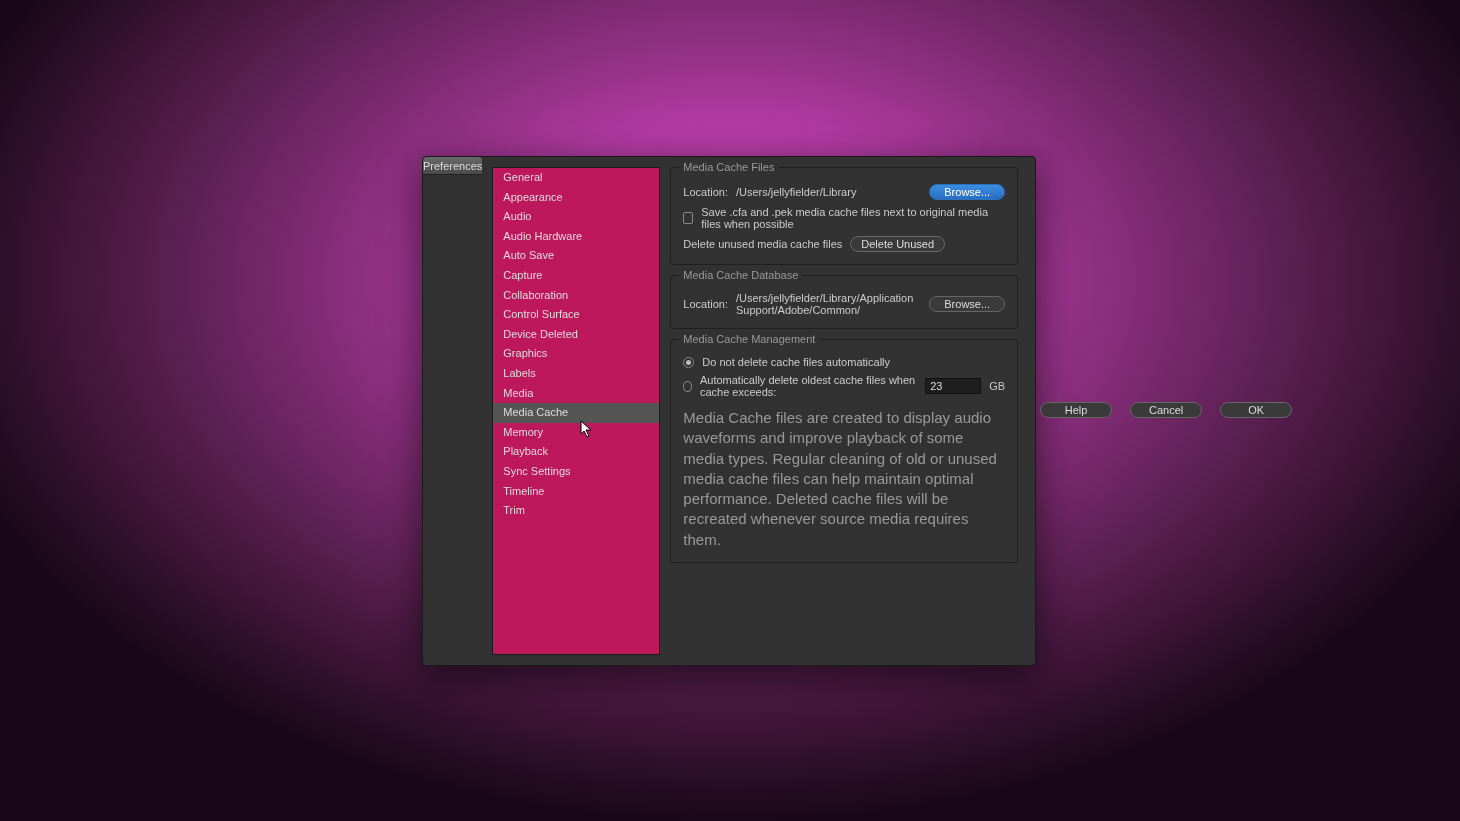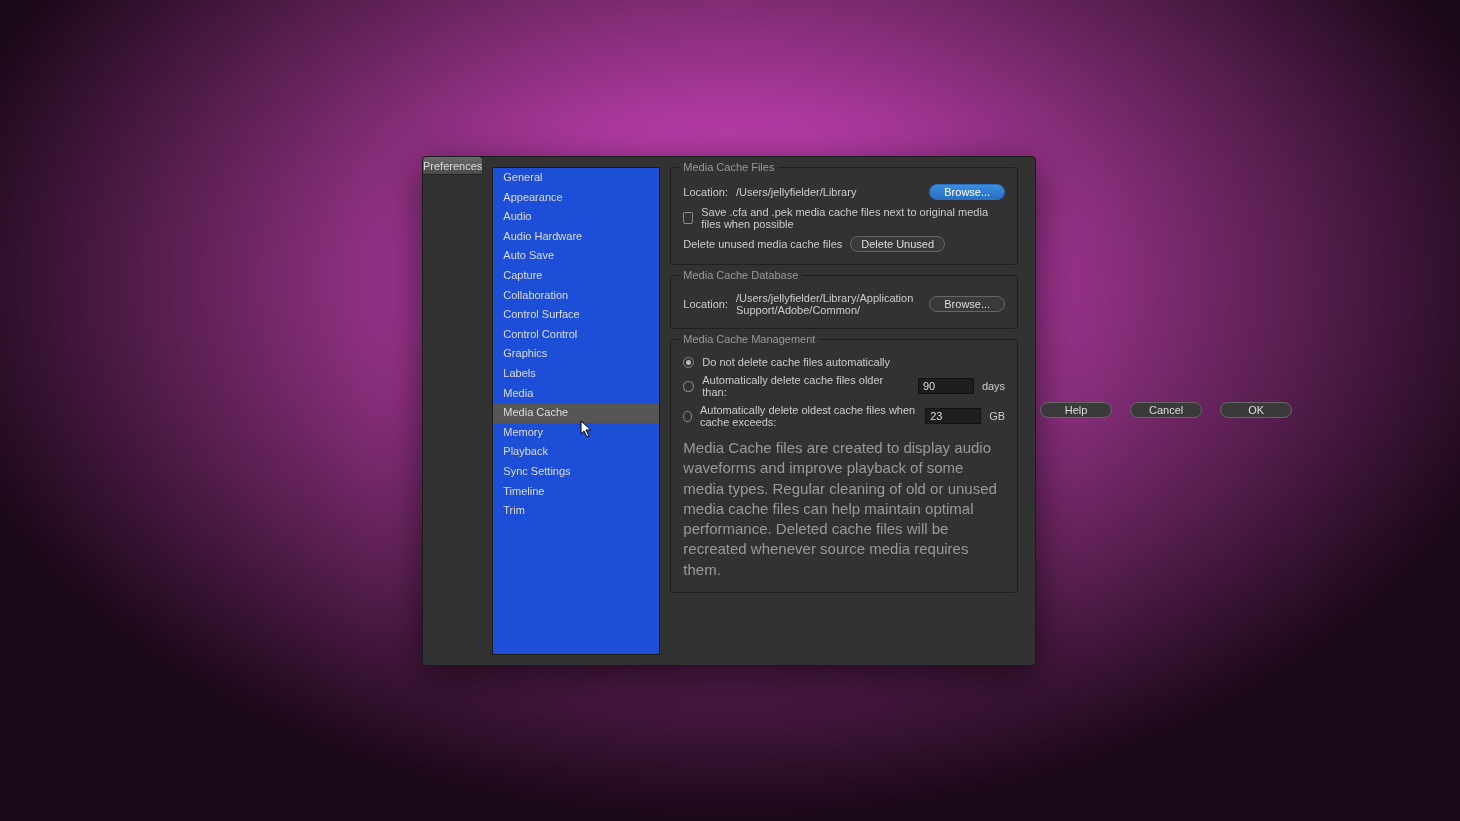--- a/index.html
+++ b/index.html
@@ -37,21 +37,21 @@
   font-size: 11px;
 }
 .body {
   flex: 1;
   display: flex;
   padding: 10px;
   gap: 10px;
 }
 .sidebar {
   width: 168px;
-  background: #1d4ed8;
+  background: #be185d;
   border: 1px solid #1a1a1a;
 }
 .sidebar-item {
   padding: 2px 10px;
   color: #ddd;
   cursor: default;
   font-size: 11px;
   line-height: 15.6px;
 }
 .sidebar-item.selected {
@@ -165,21 +165,21 @@
 
     <div class="sidebar" id="sidebar">
         <div class="sidebar-item">General</div>
         <div class="sidebar-item">Appearance</div>
         <div class="sidebar-item">Audio</div>
         <div class="sidebar-item">Audio Hardware</div>
         <div class="sidebar-item">Auto Save</div>
         <div class="sidebar-item">Capture</div>
         <div class="sidebar-item">Collaboration</div>
         <div class="sidebar-item">Control Surface</div>
-        <div class="sidebar-item">Control Control</div>
+        <div class="sidebar-item">Device Deleted</div>
         <div class="sidebar-item">Graphics</div>
         <div class="sidebar-item">Labels</div>
         <div class="sidebar-item">Media</div>
         <div class="sidebar-item selected">Media Cache</div>
         <div class="sidebar-item">Memory</div>
         <div class="sidebar-item">Playback</div>
         <div class="sidebar-item">Sync Settings</div>
         <div class="sidebar-item">Timeline</div>
         <div class="sidebar-item">Trim</div>
       </div>
@@ -215,26 +215,20 @@
       </div>
 
       <div class="panel">
         <div class="panel-title">Media Cache Management</div>
         <div class="row">
           <span class="radio filled"></span>
           <span>Do not delete cache files automatically</span>
         </div>
         <div class="row">
           <span class="radio"></span>
-          <span>Automatically delete cache files older than:</span>
-          <input class="textfield" value="90" style="">
-          <span>days</span>
-        </div>
-        <div class="row">
-          <span class="radio"></span>
           <span>Automatically delete oldest cache files when cache exceeds:</span>
           <input class="textfield" value="23" style="">
           <span>GB</span>
         </div>
         <div class="desc">Media Cache files are created to display audio waveforms and improve playback of some media types.  Regular cleaning of old or unused media cache files can help maintain optimal performance. Deleted cache files will be recreated whenever source media requires them.</div>
       </div>
 
     </div>
   </div>
 

